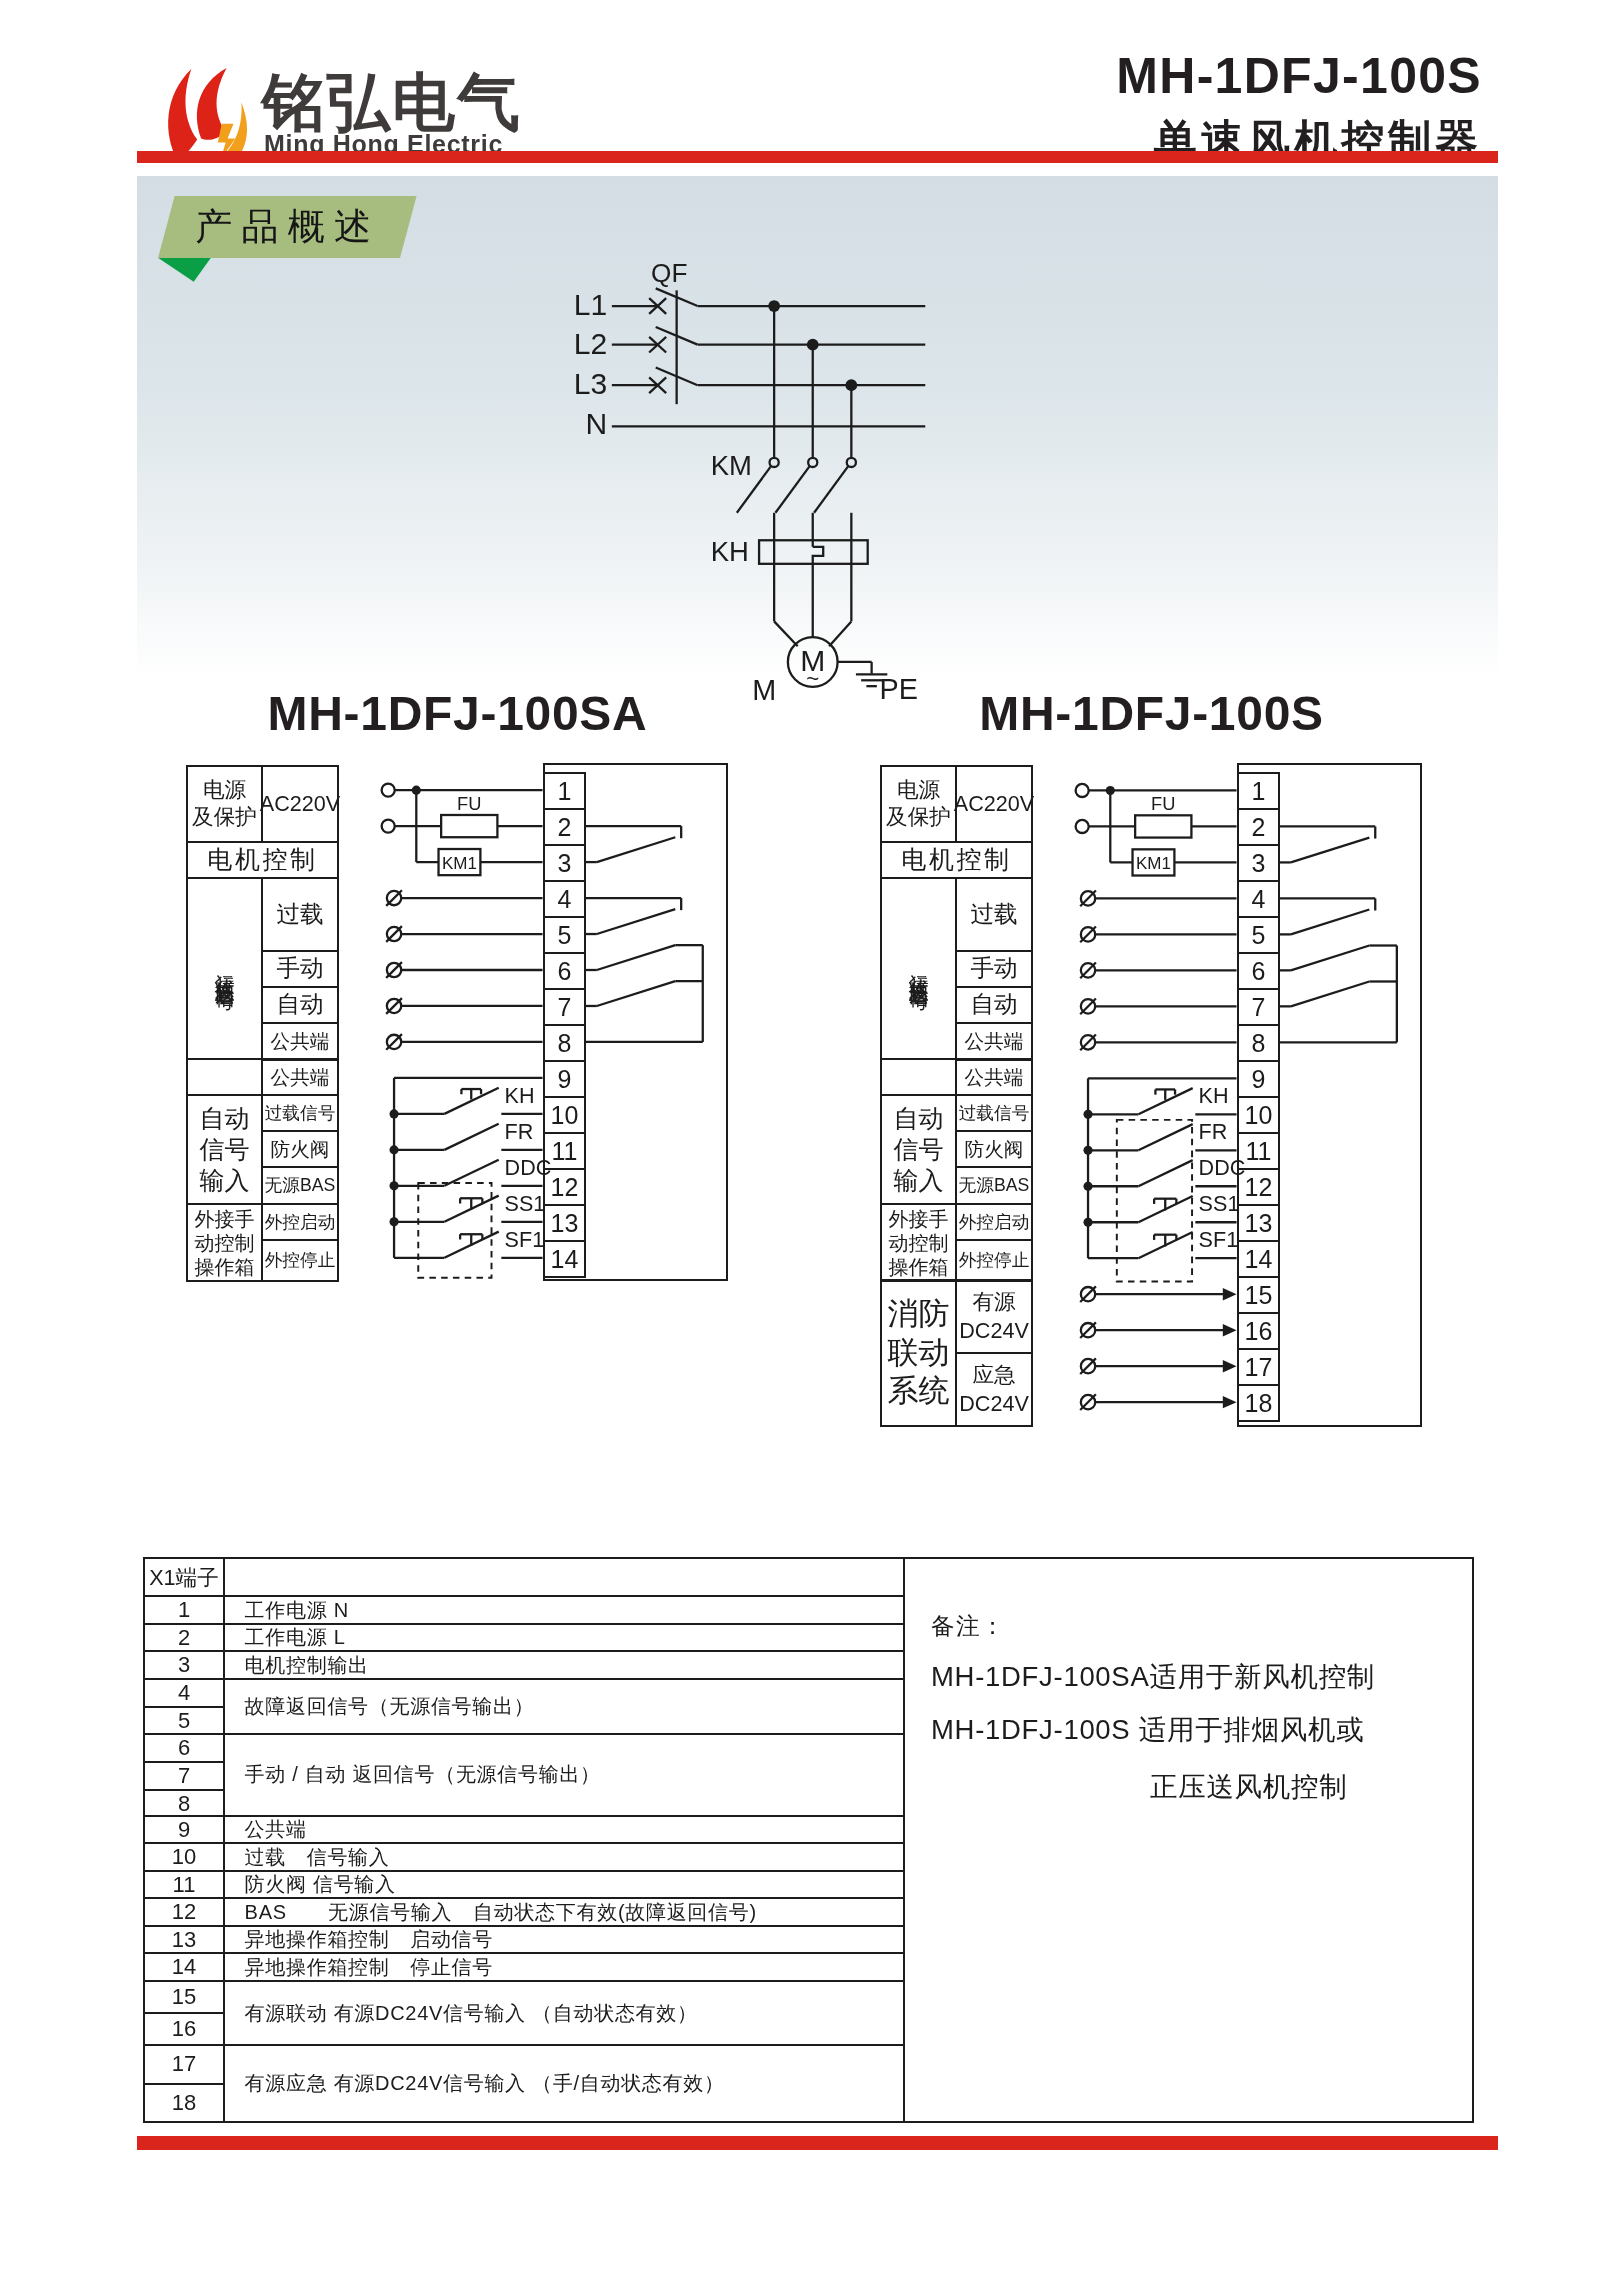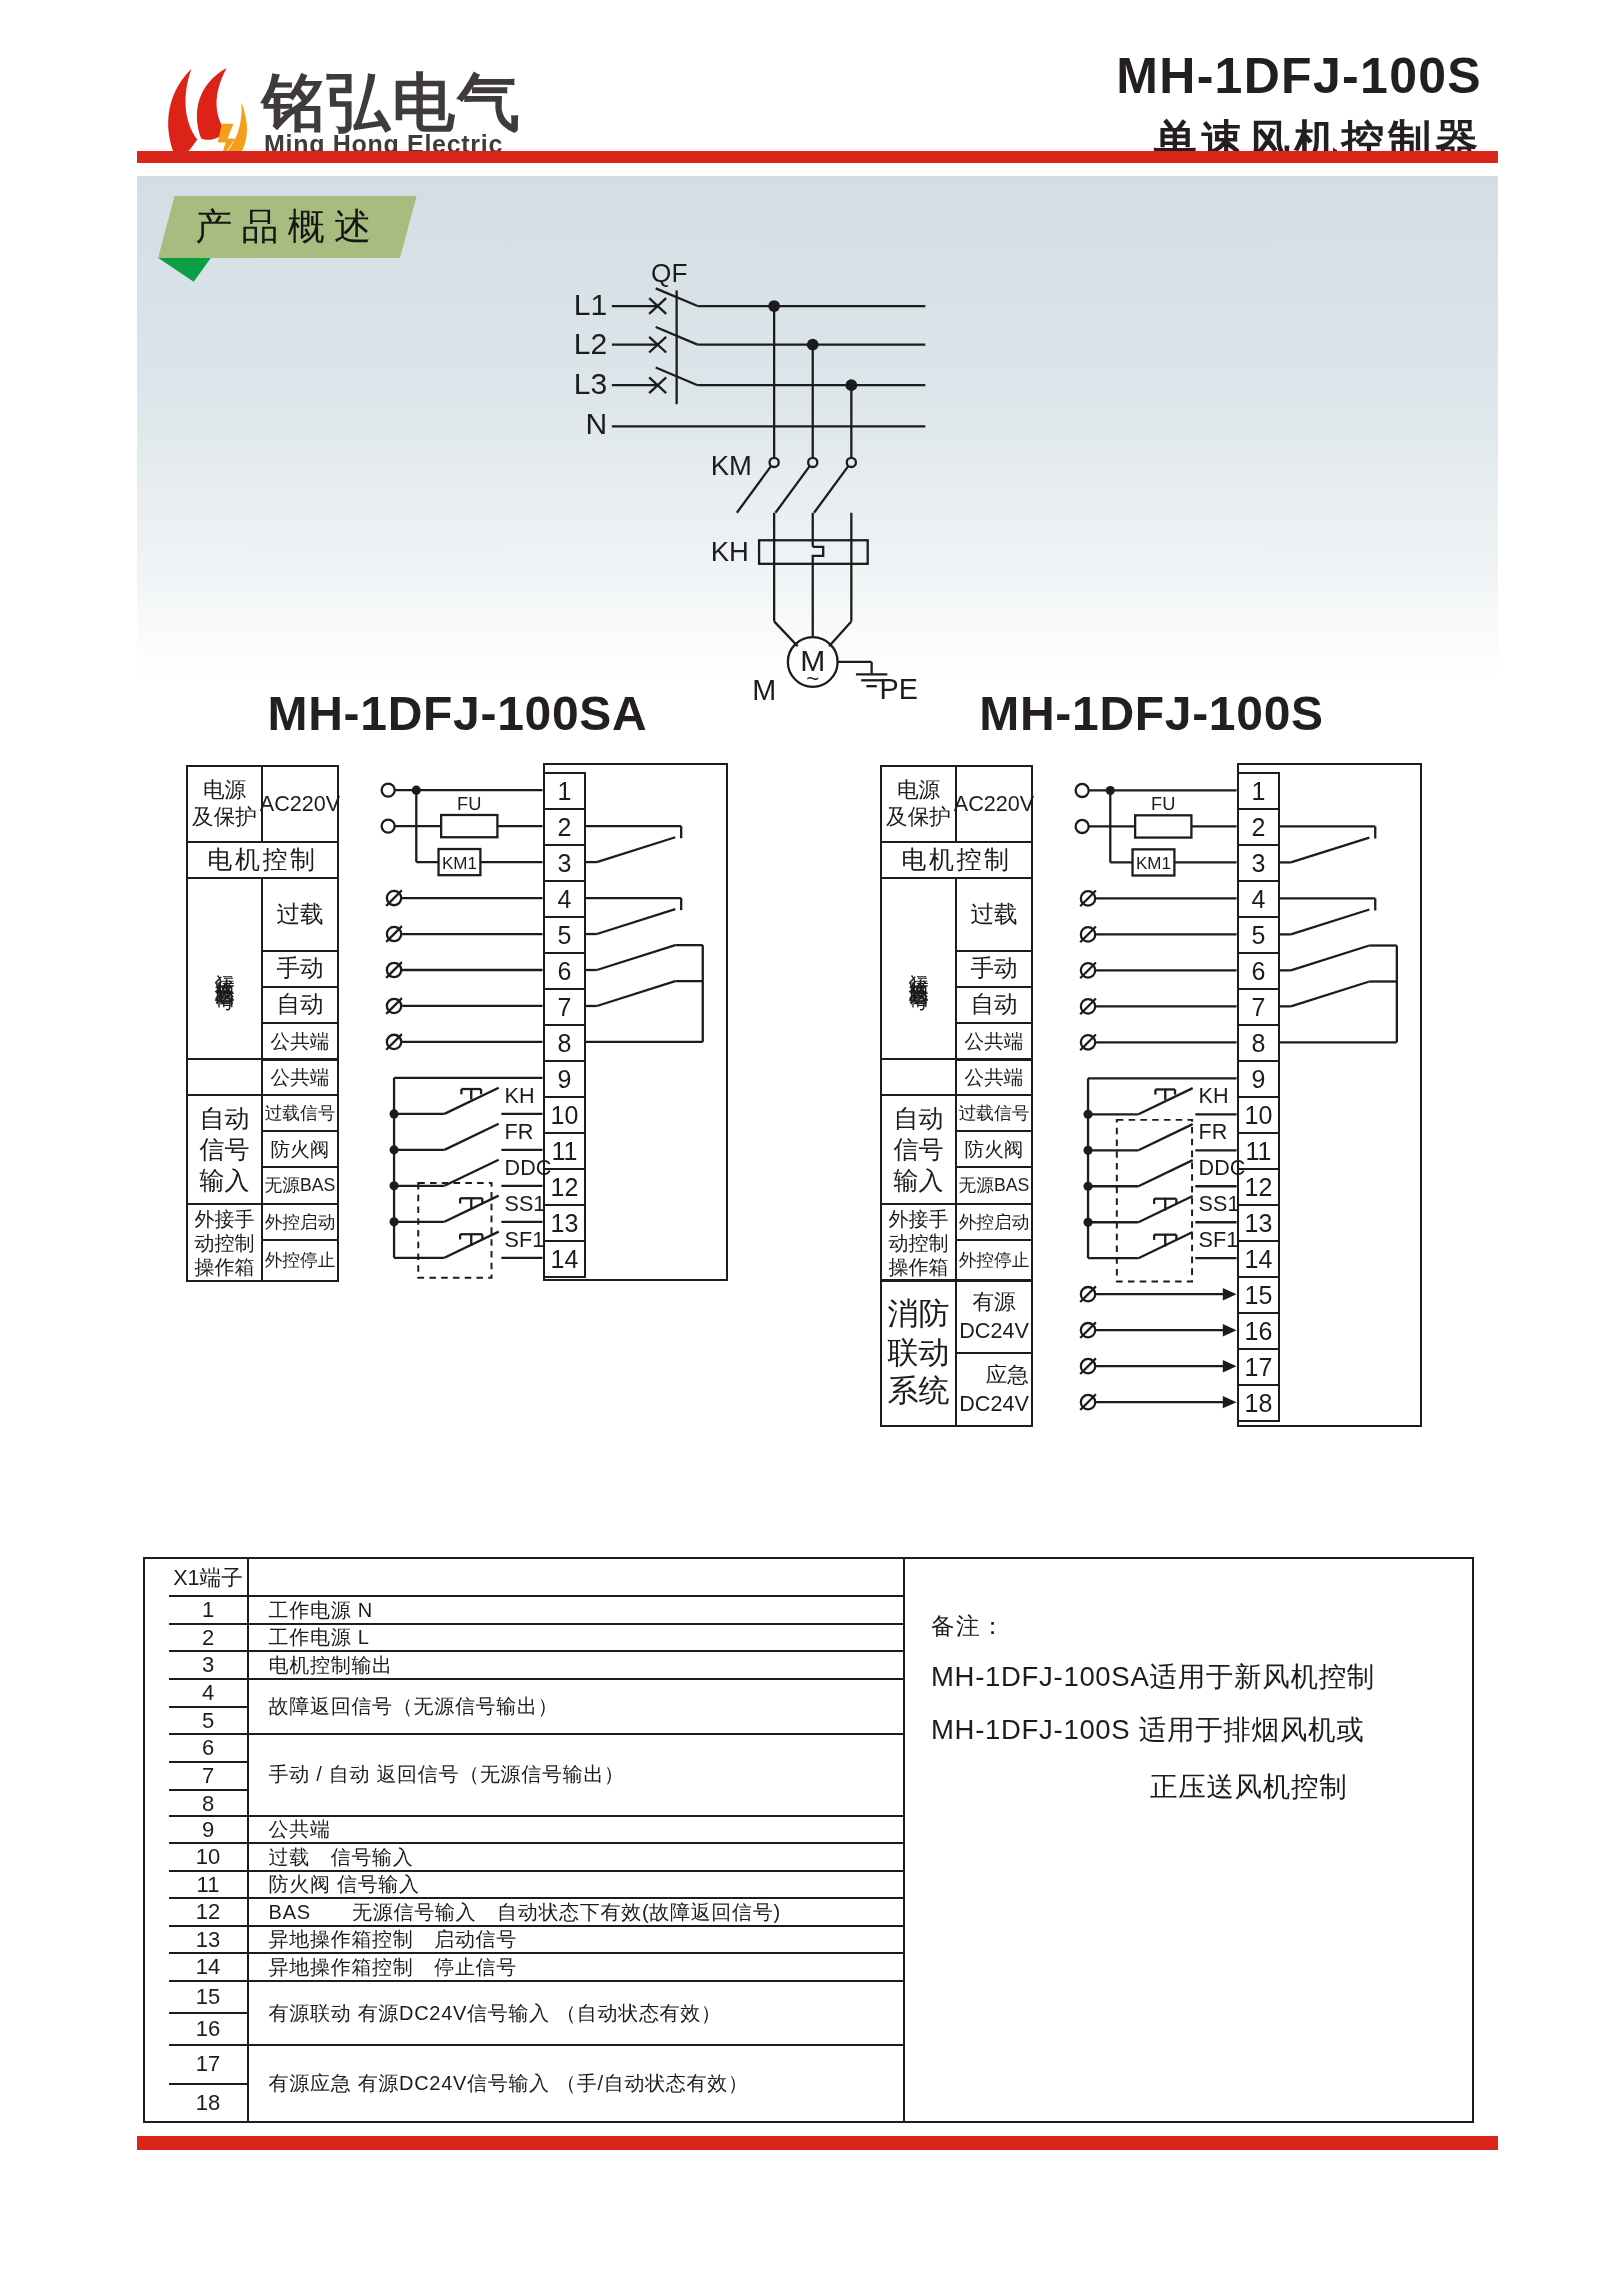--- a/index.html
+++ b/index.html
@@ -62,21 +62,21 @@
   
   .circuit line,.circuit polyline,.circuit path{stroke:var(--ink);stroke-width:3.5;fill:none;}
   .circuit circle.node{fill:var(--ink);}
   .circuit circle.ring{fill:none;stroke:var(--ink);stroke-width:3.5;}
   .circuit text{fill:var(--ink);font-family:"Liberation Sans",sans-serif;}
   
   .ttable{
     left:143px;top:1557px;width:1331px;height:566px;border:2.6px solid var(--ink);
     box-sizing:border-box;display:flex;flex-direction:row;background:#fff;
   }
-  .t-left{width:758px;display:flex;flex-direction:column;box-sizing:border-box;padding-left:24px;}
+  .t-left{width:758px;display:flex;flex-direction:column;box-sizing:border-box;}
   .t-notes{flex:1;border-left:2px solid var(--ink);box-sizing:border-box;padding:51px 19.6px 0 26px;}
   .trow{display:flex;flex-direction:row;border-bottom:2px solid var(--ink);box-sizing:border-box;}
   .trow:last-child{border-bottom:none;}
   .numcol{width:80px;border-right:2px solid var(--ink);box-sizing:border-box;display:flex;flex-direction:column;}
   .numcol .n{
     flex:1;display:flex;align-items:center;justify-content:center;
     font-size:22px;border-bottom:2px solid var(--ink);box-sizing:border-box;
   }
   .numcol .n:last-child{border-bottom:none;}
   .desc{flex:1;display:flex;align-items:center;padding-left:19.6px;font-size:20px;letter-spacing:0.7px;}
@@ -354,21 +354,21 @@
     <div class="cell" style="left:0;top:440px;width:77px;height:79px;font-size:20px;line-height:1.2;">外接手
 动控制
 操作箱</div>
     <div class="cell" style="left:75px;top:440px;width:78px;height:38px;font-size:17.7px;">外控启动</div>
     <div class="cell" style="left:75px;top:476px;width:78px;height:43px;font-size:17.7px;">外控停止</div>
     <div class="cell" style="left:0;top:516px;width:77px;height:148px;font-size:31px;">消防
 联动
 系统</div>
     <div class="cell" style="left:75px;top:516px;width:78px;height:75px;font-size:21.6px;line-height:1.3;">有源
 DC24V</div>
-    <div class="cell" style="left:75px;top:589px;width:78px;height:75px;font-size:21.6px;line-height:1.3;text-align:right;">应急
+    <div class="cell" style="left:75px;top:589px;width:78px;height:75px;font-size:21.6px;line-height:1.3;">应急
 DC24V</div>
 
     <div class="strip">
         <div class="tcell">1</div>
         <div class="tcell">2</div>
         <div class="tcell">3</div>
         <div class="tcell">4</div>
         <div class="tcell">5</div>
         <div class="tcell">6</div>
         <div class="tcell">7</div>

